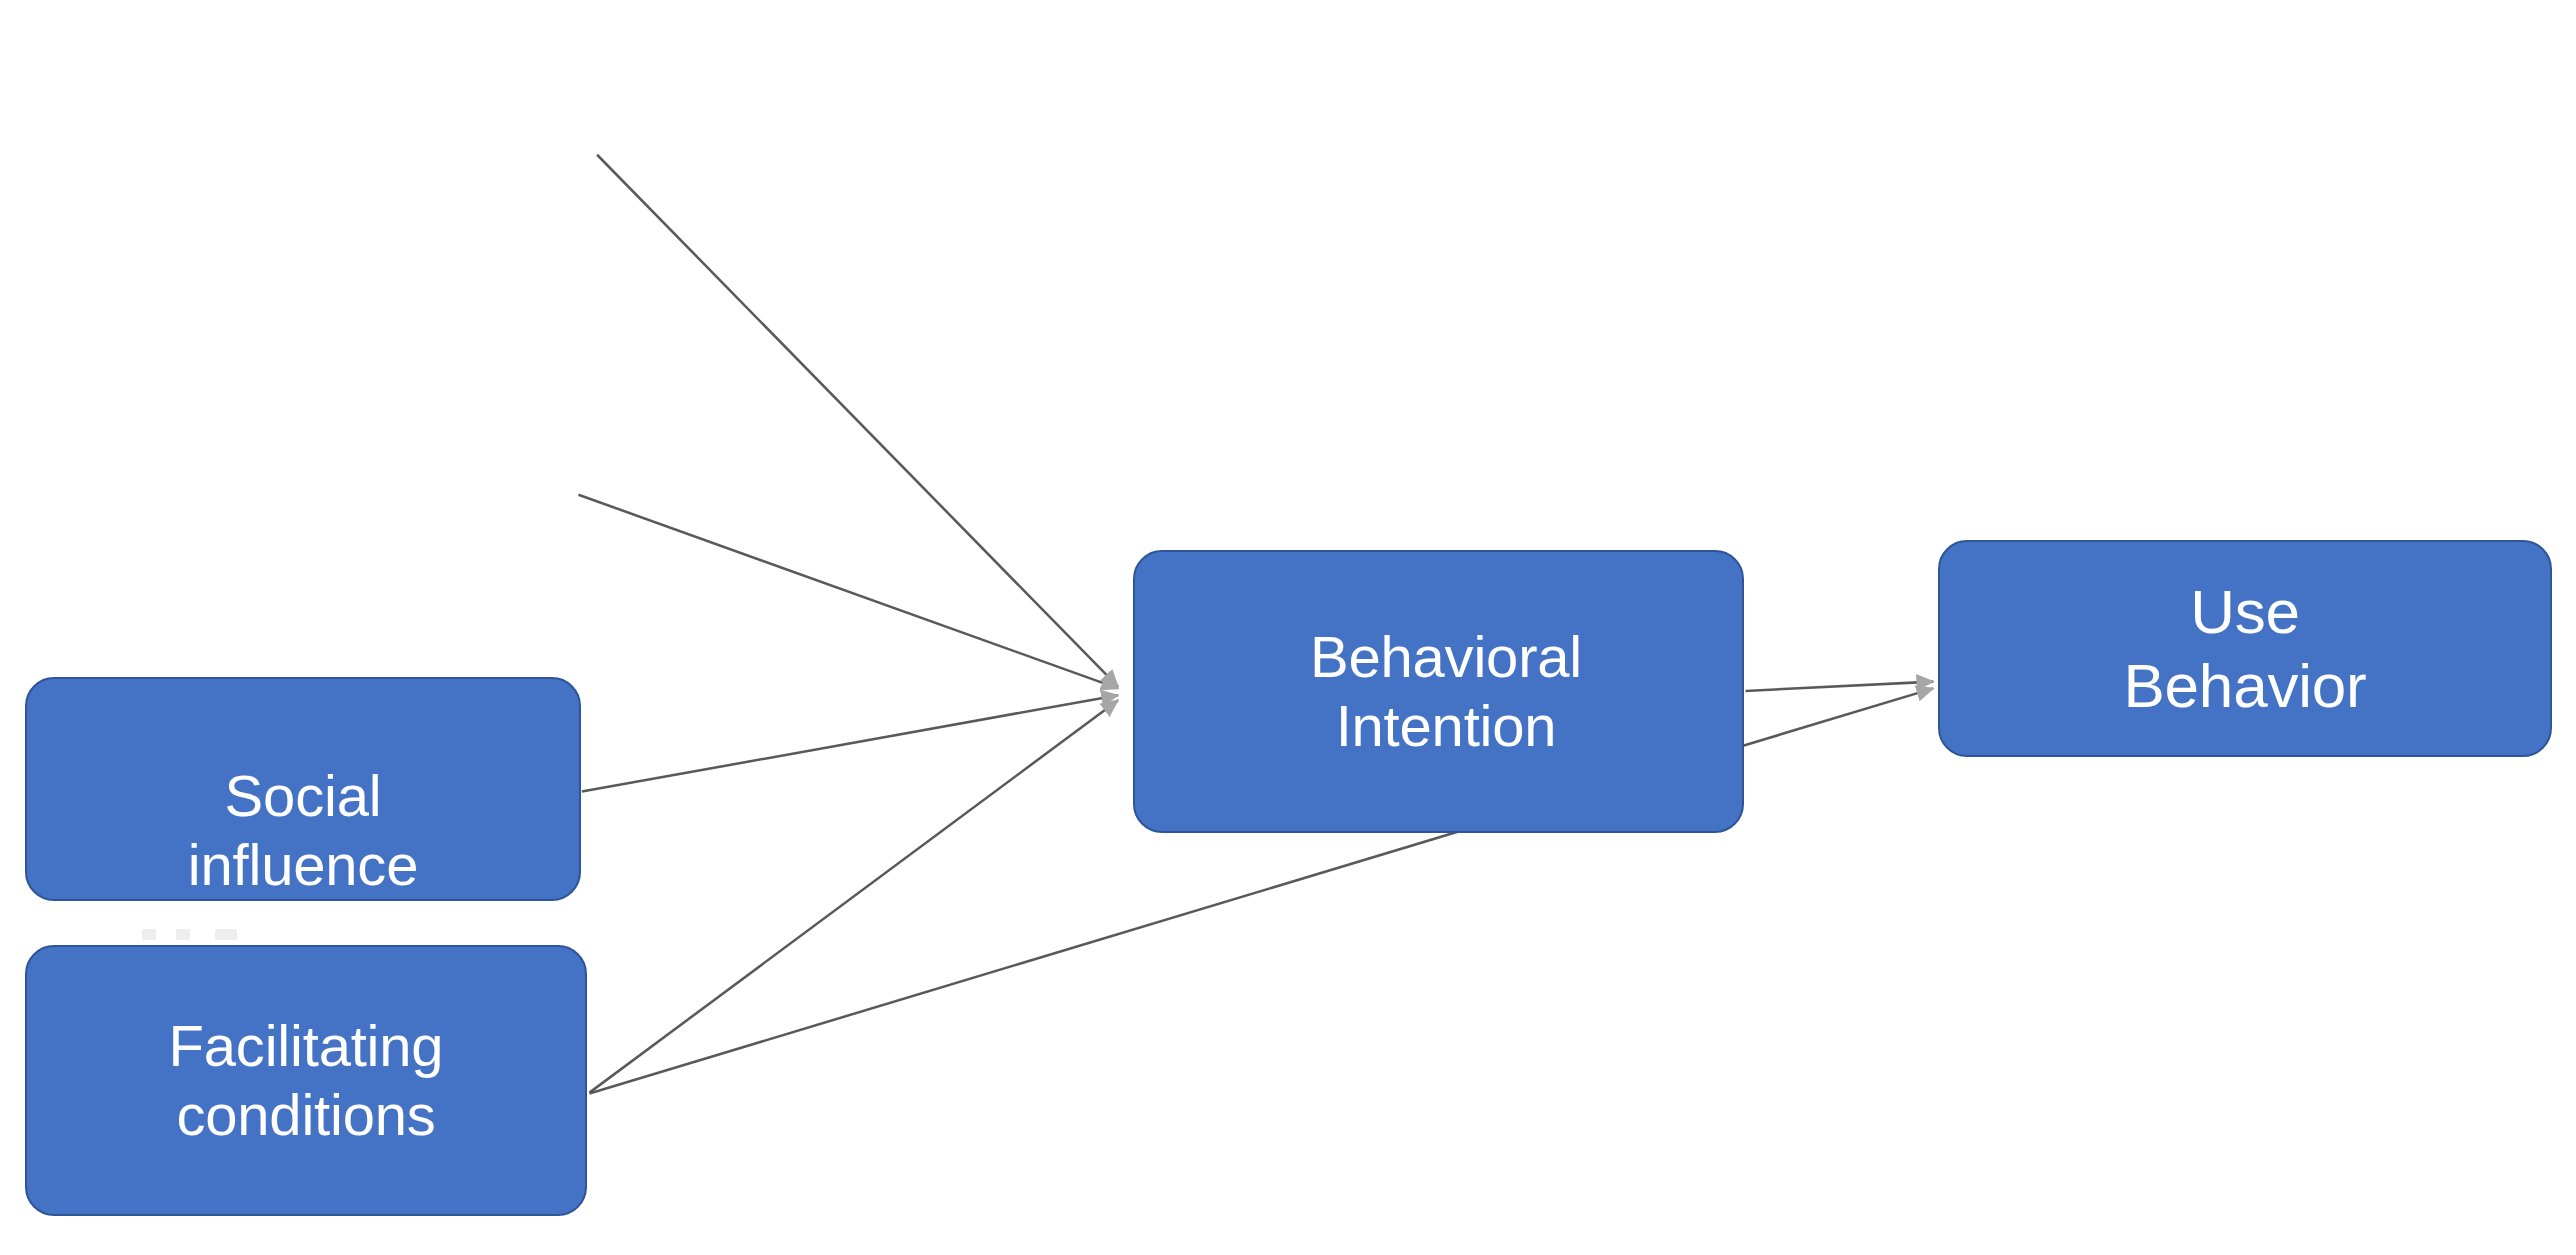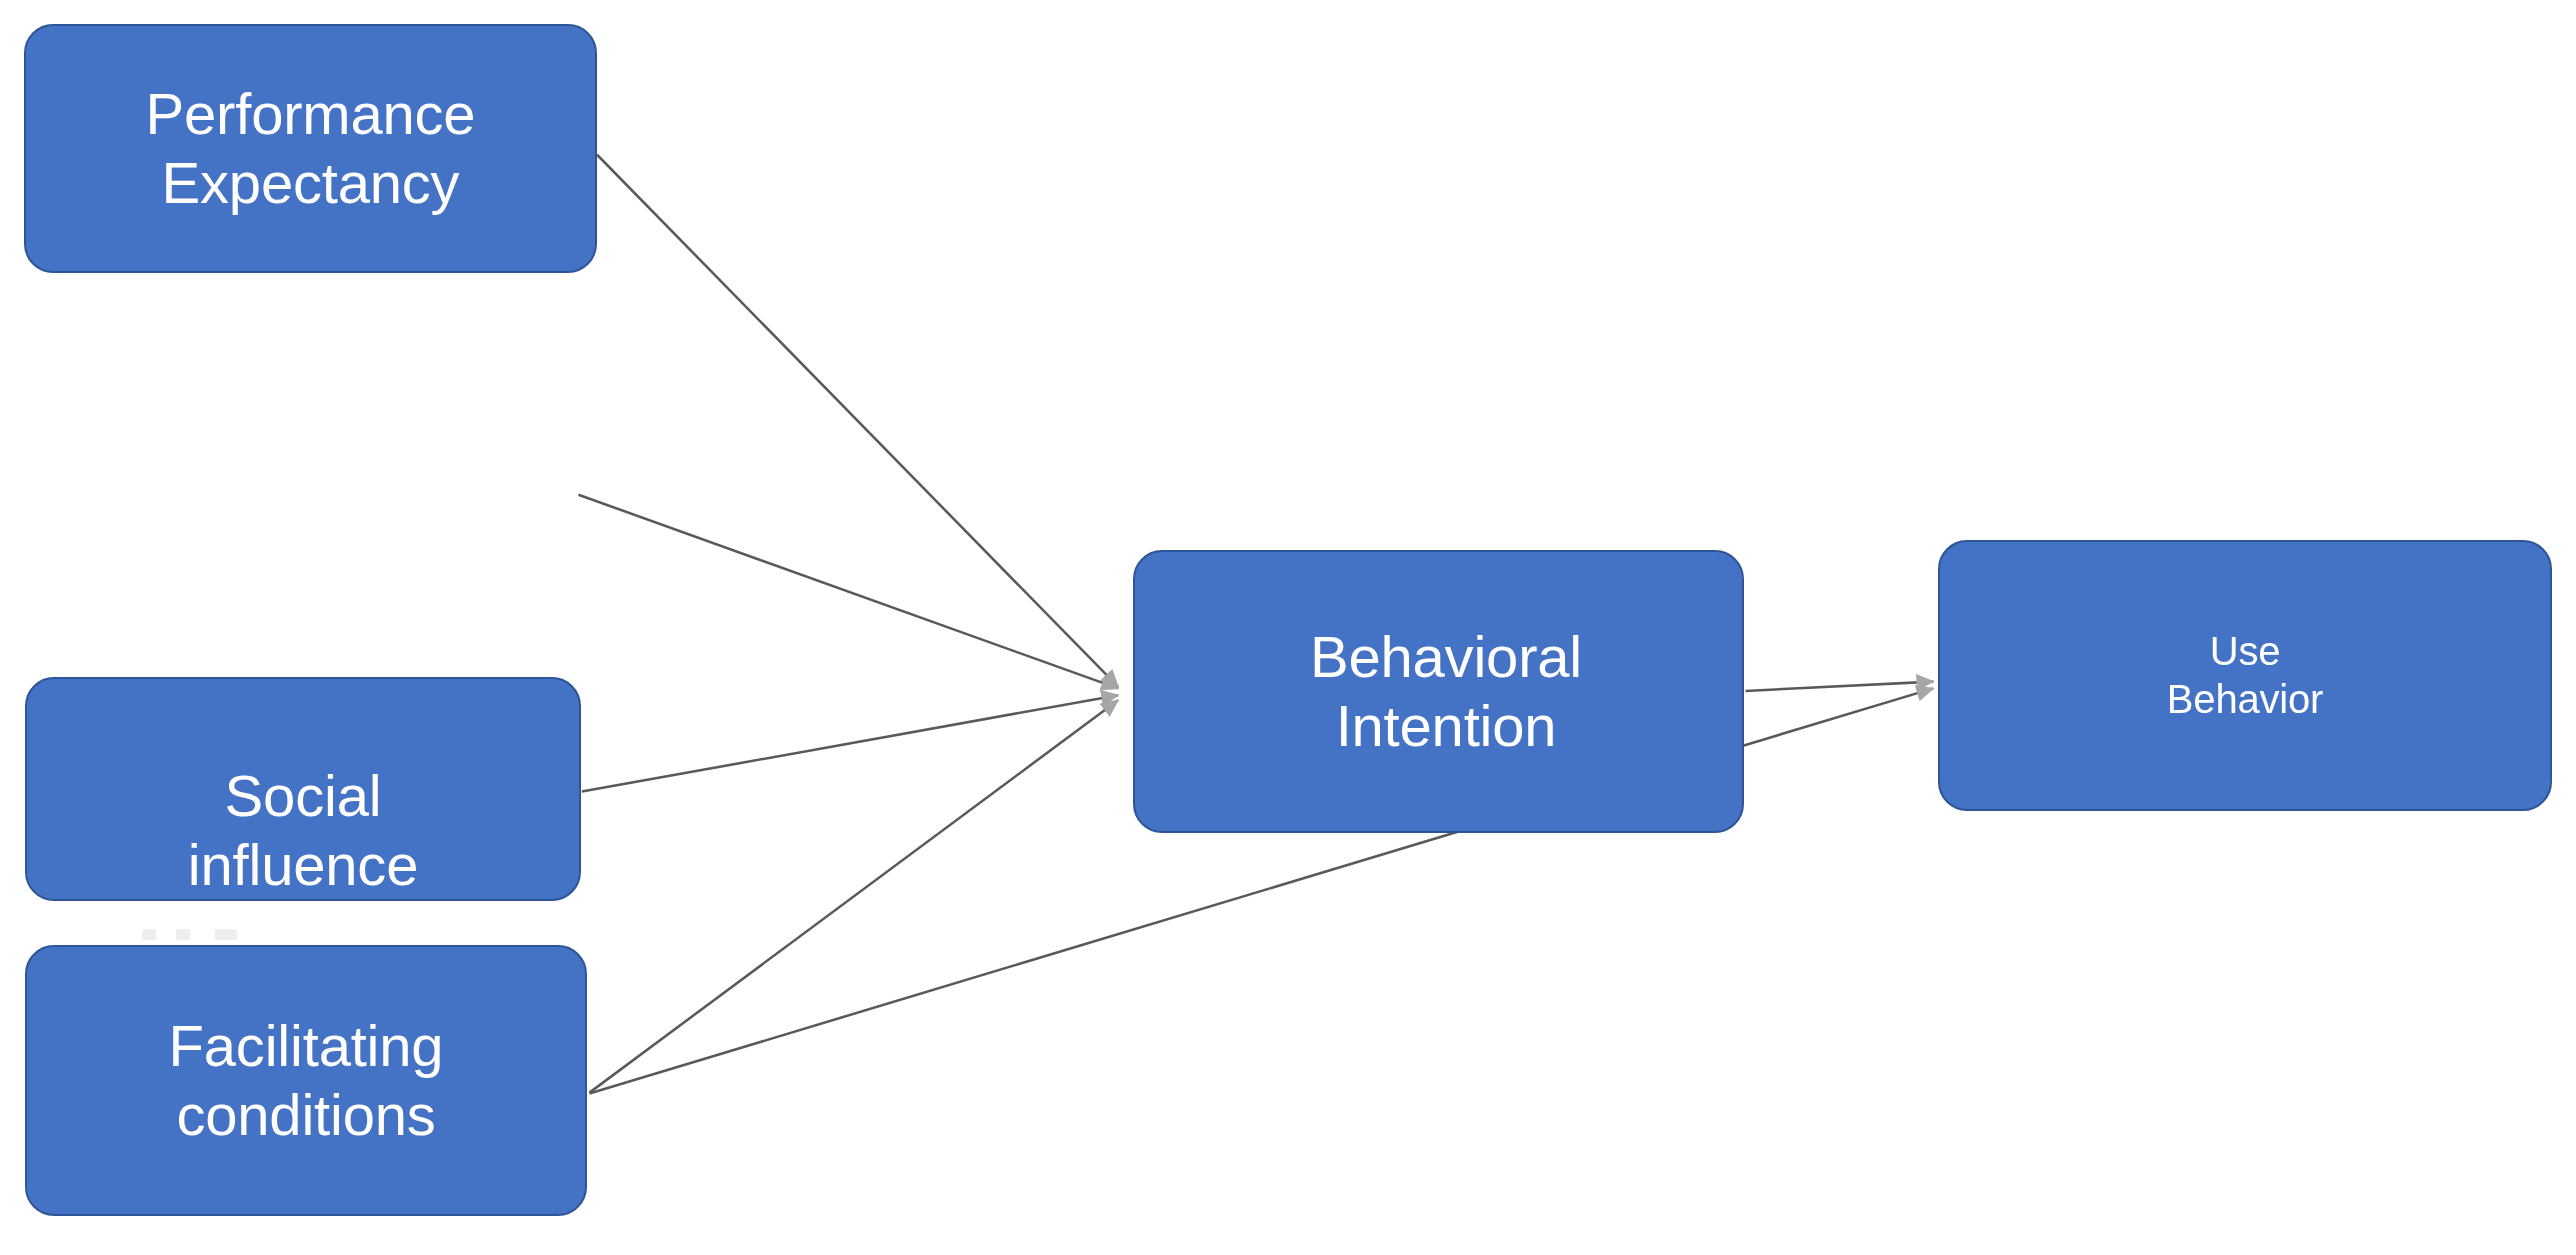--- a/index.html
+++ b/index.html
@@ -46,21 +46,21 @@
     display: block;
     padding: 0 12px;
     white-space: pre-line;
   }
   
   #node-performance-expectancy { left: 24px;   top: 24px;   width: 573px; height: 249px; font-size: 58px; }
   #node-perceived-ease-to-use  { left: 24px;   top: 368px;  width: 554px; height: 244px; font-size: 58px; }
   #node-social-influence       { left: 25px;   top: 677px;  width: 556px; height: 224px; font-size: 58px; align-items: flex-end; }
   #node-facilitating-conditions{ left: 25px;   top: 945px; width: 562px; height: 271px; font-size: 58px; }
   #node-behavioral-intention   { left: 1133px; top: 550px;  width: 611px; height: 283px; font-size: 58px; padding-left: 15px; }
-  #node-use-behavior           { left: 1938px; top: 540px;  width: 614px; height: 271px; font-size: 40px; }
+  #node-use-behavior           { left: 1938px; top: 540px;  width: 614px; height: 217px; font-size: 62px; }
 
   
   #text-artifact {
     position: absolute;
     left: 142px;
     top: 929px;
     width: 108px;
     height: 12px;
     z-index: 1;
     opacity: 0.30;
@@ -98,24 +98,20 @@
       <line x1="2064" y1="817" x2="2286" y2="806" marker-end="url(#arrow-gray)"></line>
     </g>
   </svg>
 
   <div id="text-artifact">
     <span></span>
     <span></span>
     <span></span>
   </div>
 
-  <div class="node" id="node-performance-expectancy">
-    <span class="node-label">Performance
-Expectancy</span>
-  </div>
 
 
   <div class="node" id="node-social-influence">
     <span class="node-label">Social
 influence</span>
   </div>
 
   <div class="node" id="node-facilitating-conditions">
     <span class="node-label">Facilitating
 conditions</span>

